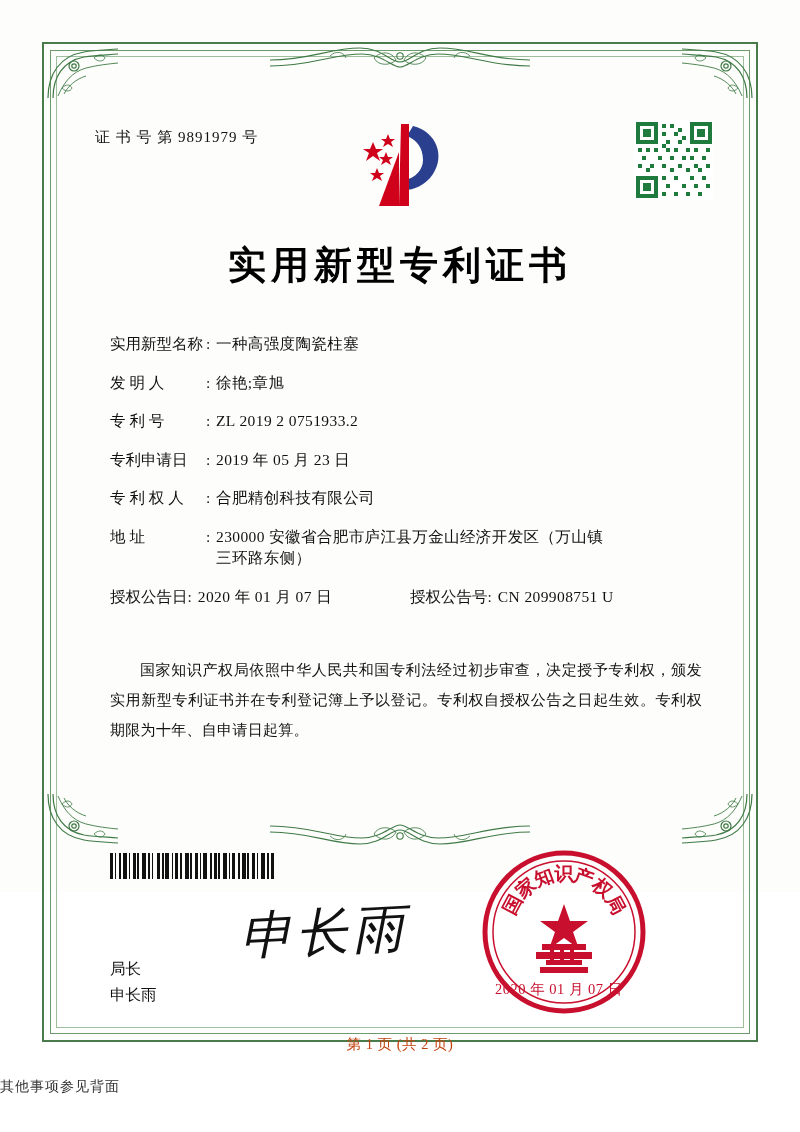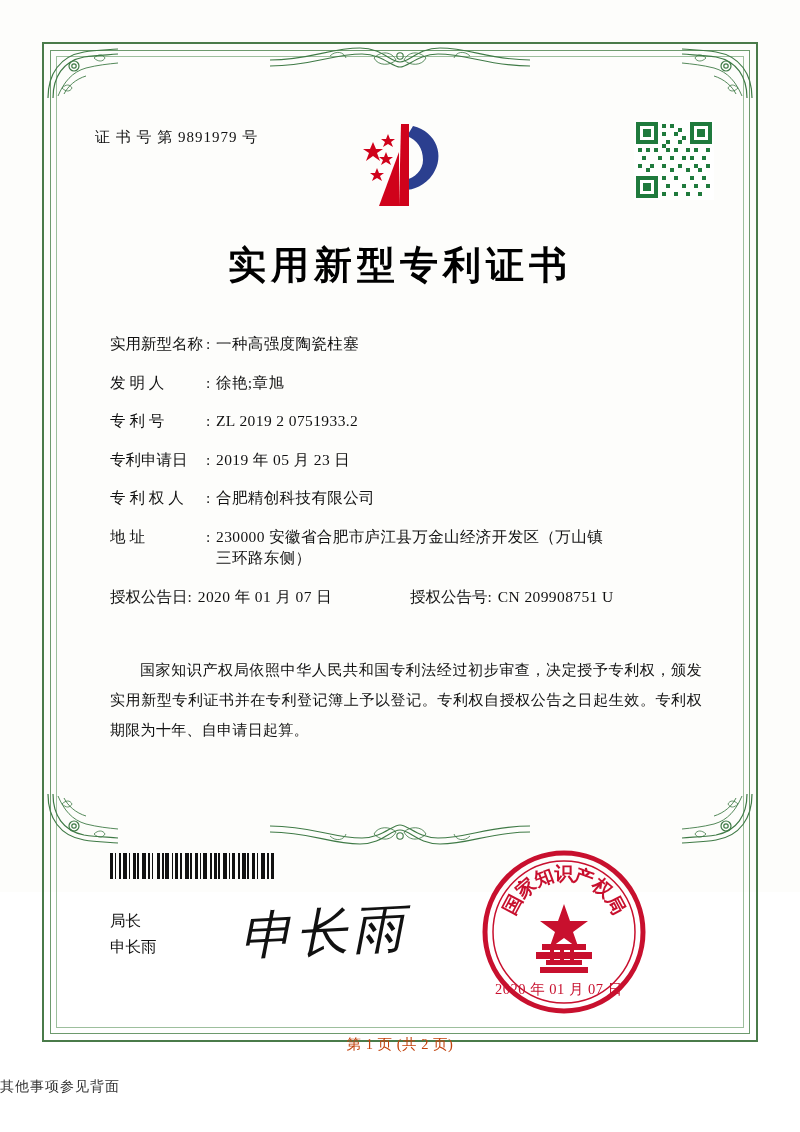--- a/index.html
+++ b/index.html
@@ -197,21 +197,21 @@
   .barcode i {
     display: block;
     background: #111;
     height: 100%;
   }
 
   
   .sig-block {
     position: absolute;
     left: 110px;
-    top: 908px;
+    top: 956px;
     font-size: 15.5px;
     line-height: 26px;
     color: #111;
   }
   .sig-script {
     position: absolute;
     left: 240px;
     top: 898px;
     font-size: 52px;
     font-family: "DejaVu Serif", serif;

